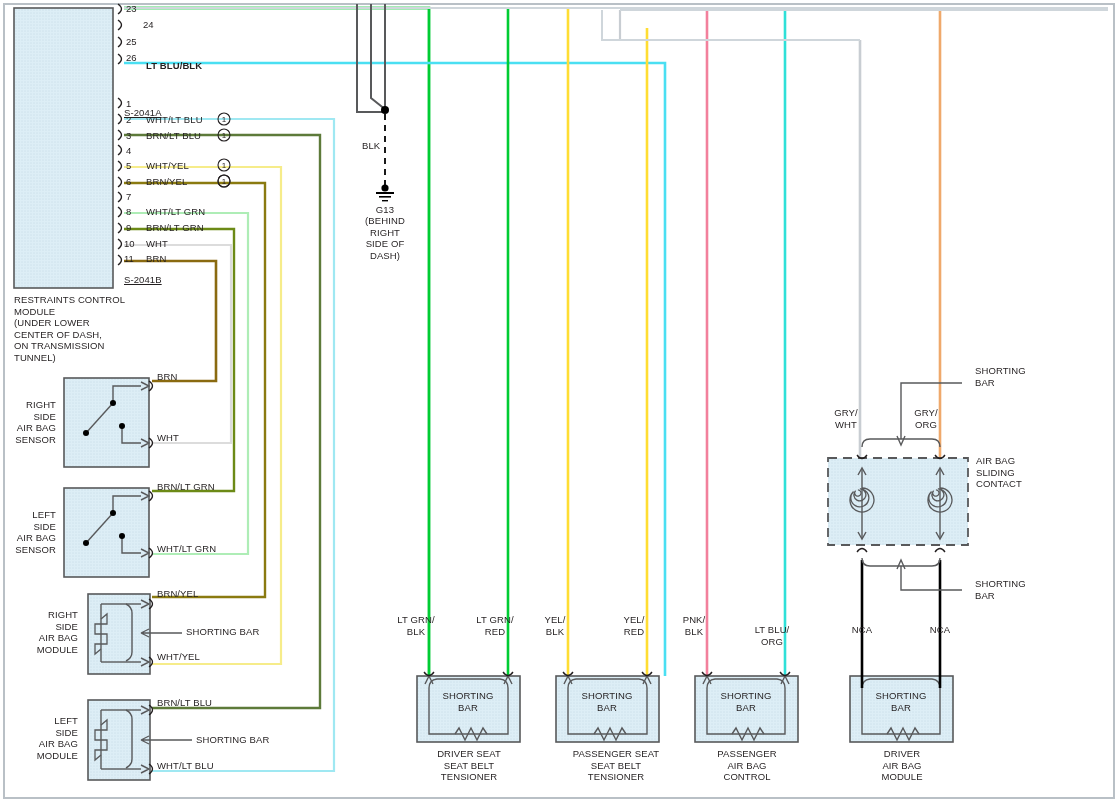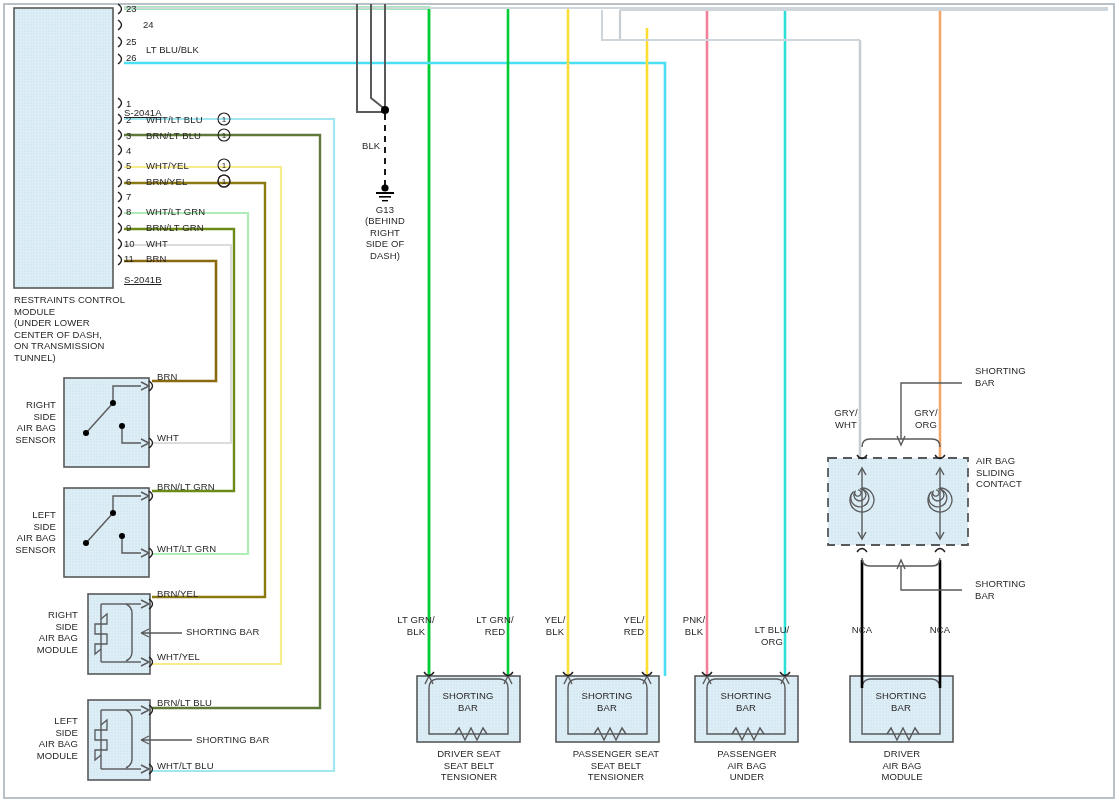--- a/index.html
+++ b/index.html
@@ -318,21 +318,21 @@
       <circle cx="224" cy="181" r="6"></circle>
       <circle cx="224" cy="181" r="6"></circle>
       <circle cx="224" cy="165" r="6"></circle>
     </g>
   </svg>
 
   <div class="pinnum" style="left:126px;top:3px;">23</div>
   <div class="pinnum" style="left:126px;top:19px;margin-left:17px;">24</div>
   <div class="pinnum" style="left:126px;top:36px;">25</div>
   <div class="pinnum" style="left:126px;top:52px;">26</div>
-  <div class="lbl" style="left:146px;top:44px;">LT BLU/BLK</div>
+  <div class="lbl" style="left:146px;top:60px;font-weight:bold;">LT BLU/BLK</div>
   <div class="lbl und" style="left:124px;top:75px;margin-top:32px;">S-2041A</div>
 
   <div class="pinnum" style="left:126px;top:98px;">1</div>
   <div class="pinnum" style="left:126px;top:114px;">2</div>
   <div class="pinnum" style="left:126px;top:130px;">3</div>
   <div class="pinnum" style="left:126px;top:145px;">4</div>
   <div class="pinnum" style="left:126px;top:160px;">5</div>
   <div class="pinnum" style="left:126px;top:176px;">6</div>
   <div class="pinnum" style="left:126px;top:191px;">7</div>
   <div class="pinnum" style="left:126px;top:206px;">8</div>
@@ -425,21 +425,21 @@
 BAR</div>
 
   <div class="lbl c" style="left:410px;top:748px;width:118px;">DRIVER SEAT
 SEAT BELT
 TENSIONER</div>
   <div class="lbl c" style="left:554px;top:748px;width:124px;">PASSENGER SEAT
 SEAT BELT
 TENSIONER</div>
   <div class="lbl c" style="left:688px;top:748px;width:118px;">PASSENGER
 AIR BAG
-UNDER</div>
+CONTROL</div>
   <div class="lbl c" style="left:843px;top:748px;width:118px;">DRIVER
 AIR BAG
 MODULE</div>
 
   <div class="lbl c" style="left:828px;top:407px;width:36px;">GRY/
 WHT</div>
   <div class="lbl c" style="left:908px;top:407px;width:36px;">GRY/
 ORG</div>
   <div class="lbl" style="left:975px;top:365px;">SHORTING
 BAR</div>

